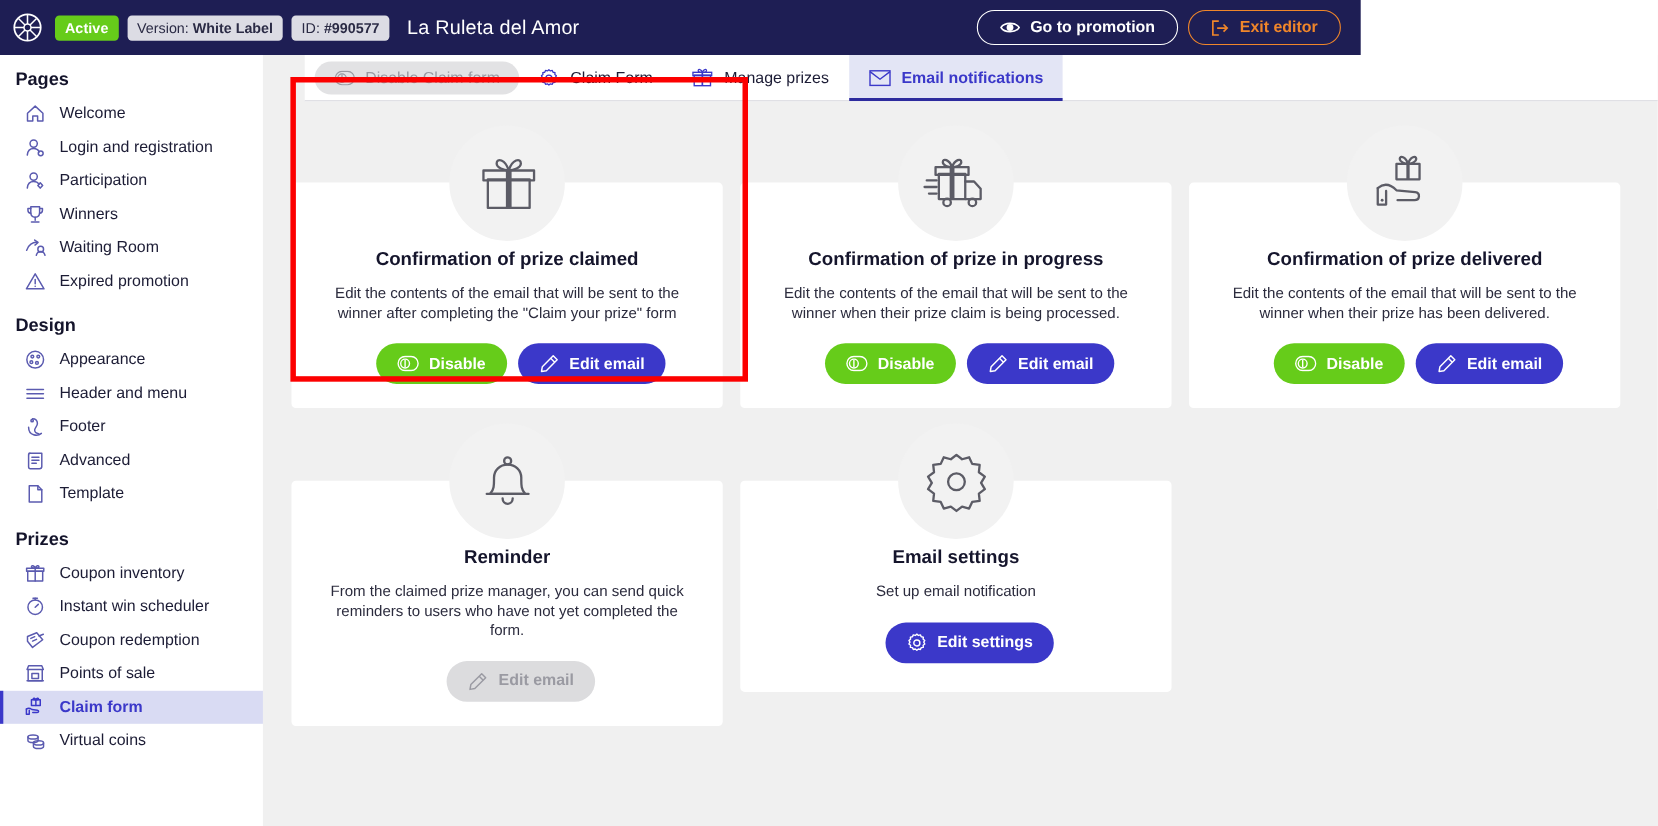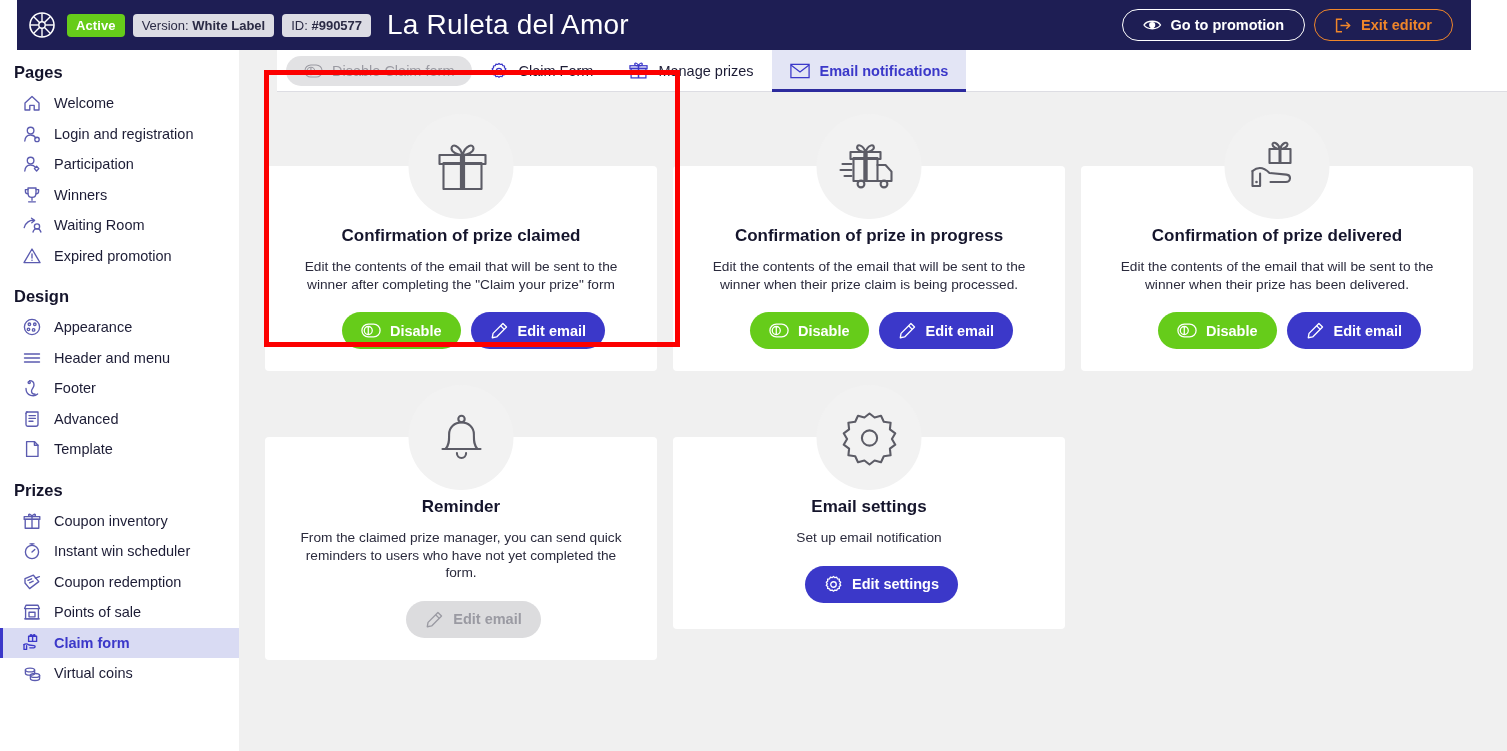--- a/index.html
+++ b/index.html
@@ -5,36 +5,36 @@
   * { box-sizing: border-box; margin: 0; padding: 0; }
   html, body {
     width: 1507px; height: 751px;
     font-family: "Liberation Sans", sans-serif;
     background: #ffffff;
     overflow: hidden;
   }
 
   
   .topbar {
-    position: absolute; left: 17px; top: 0; width: 1454px; height: 50px;
+    position: absolute; left: 0; top: 0; width: 1237px; height: 50px;
     background: #1e1e54;
     display: flex; align-items: center;
   }
   .logo-wrap { width: 50px; display: flex; align-items: center; justify-content: center; }
   .badge-active {
     background: #66cc1a; color: #ffffff; font-weight: bold; font-size: 13px;
     padding: 4px 9px; border-radius: 4px; letter-spacing: .1px;
   }
   .badge-gray {
     background: #dcdce4; color: #2b2b45; font-size: 13px;
     padding: 4px 9px; border-radius: 4px; margin-left: 8px; white-space: nowrap;
   }
   .badge-gray b { font-weight: bold; }
   .promo-title {
-    color: #ffffff; font-size: 28px; margin-left: 16px; letter-spacing: .2px;
+    color: #ffffff; font-size: 18px; margin-left: 16px; letter-spacing: .2px;
     font-weight: normal;
   }
   .topbar-actions { margin-left: auto; display: flex; gap: 0px; padding-right: 18px; }
   .btn-outline {
     display: flex; align-items: center; gap: 9px;
     border: 1.5px solid #ffffff; color: #ffffff; background: transparent;
     border-radius: 20px; padding: 7px 20px; font-size: 14.5px; font-weight: bold;
     cursor: pointer; white-space: nowrap;
   }
   .btn-outline-orange {

